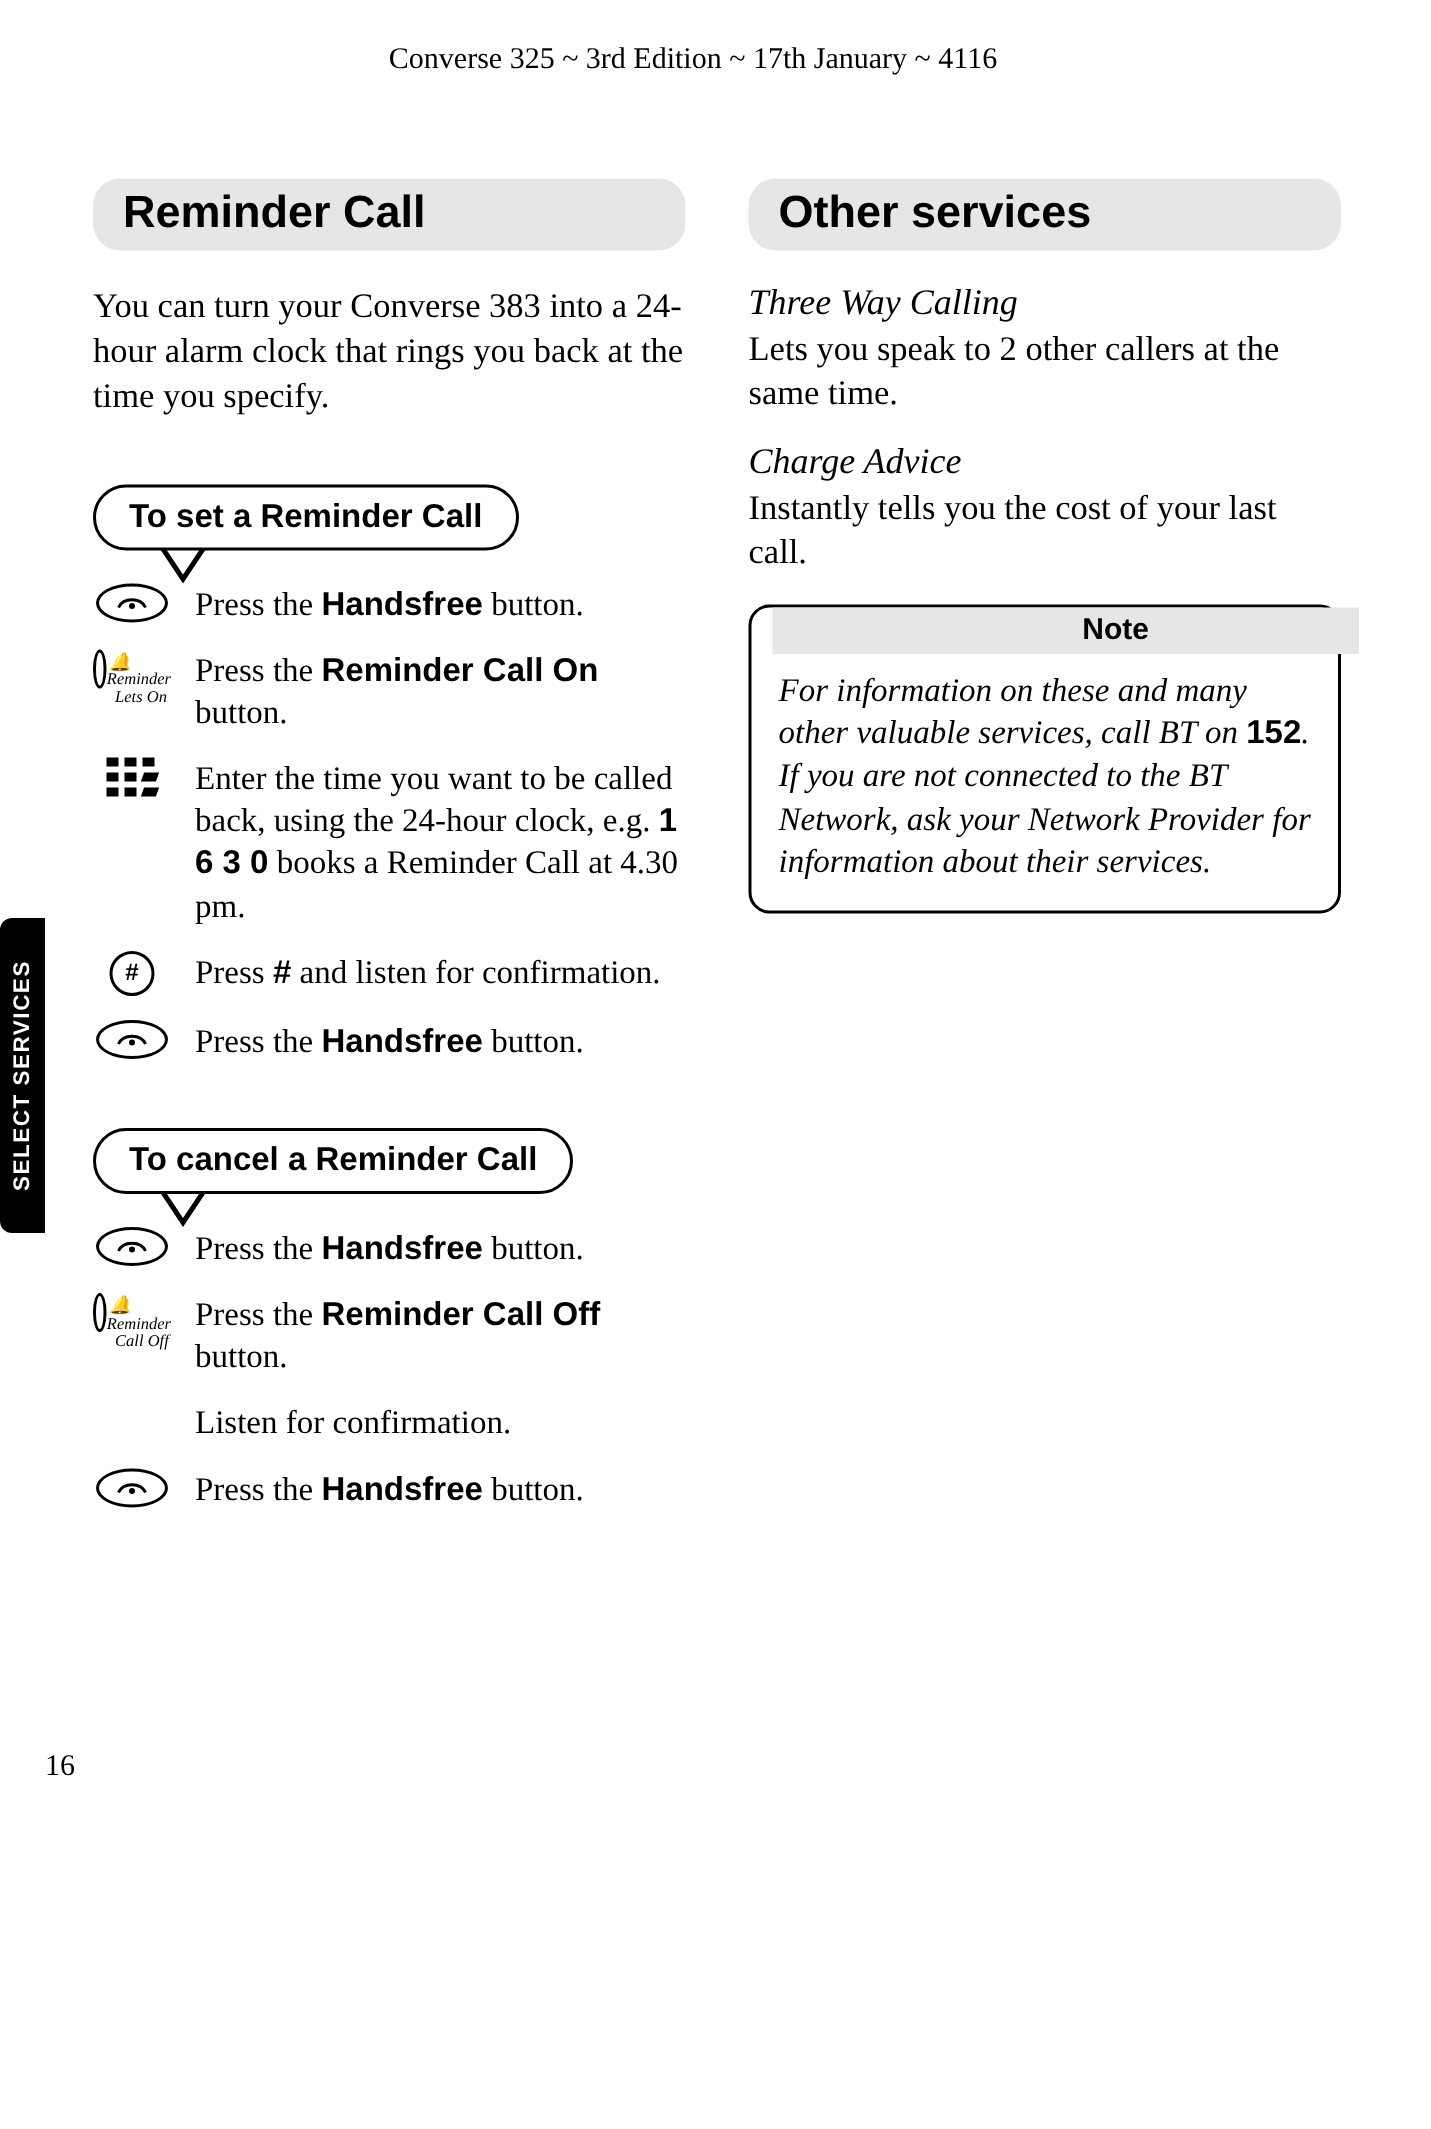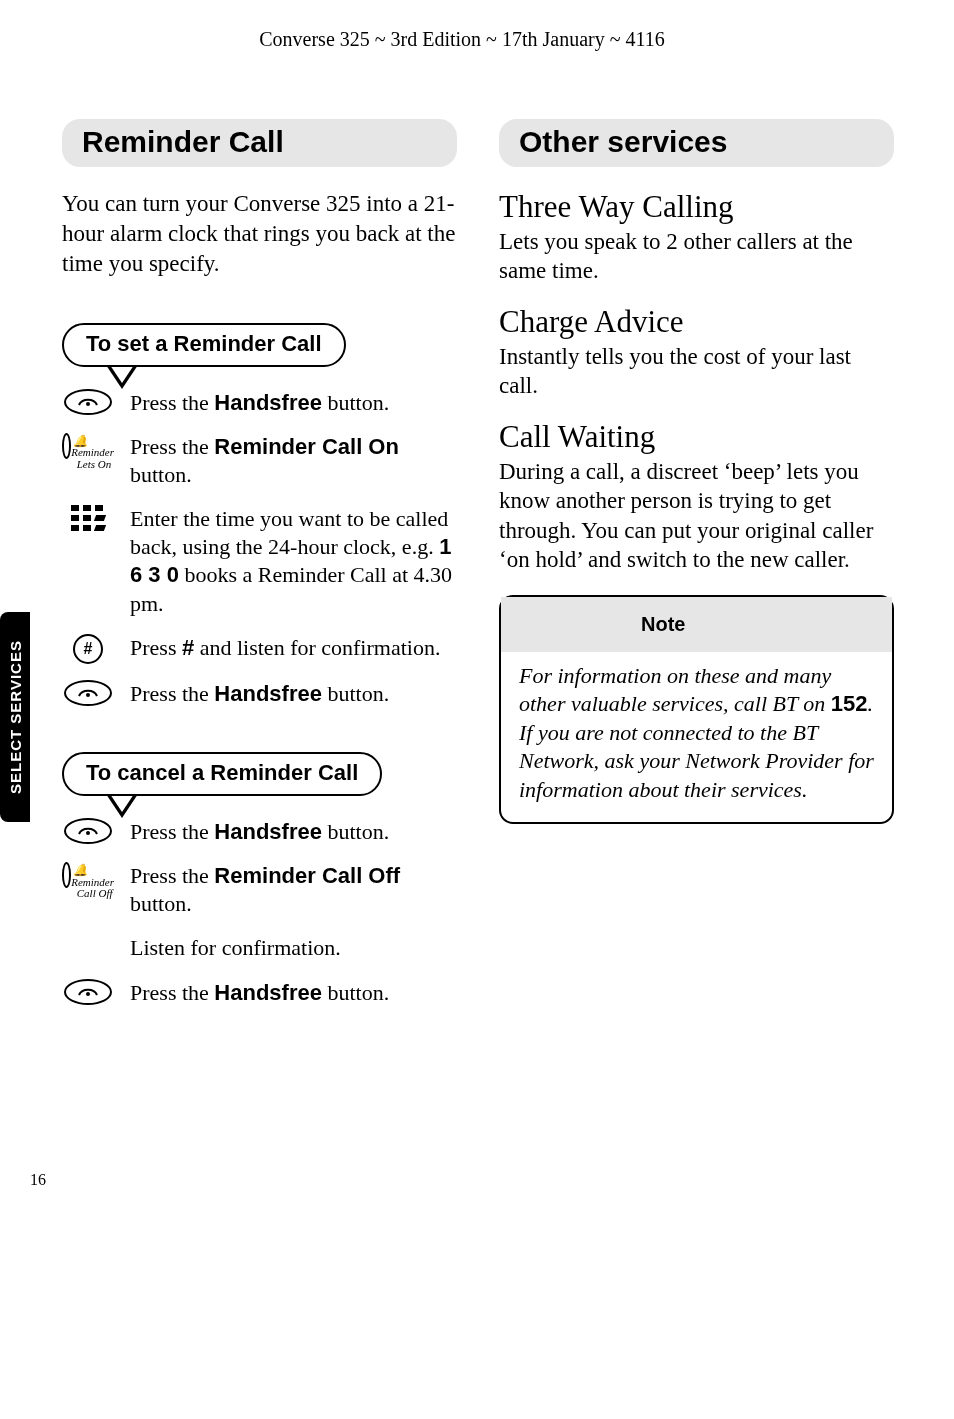--- a/index.html
+++ b/index.html
@@ -61,25 +61,25 @@
   .step-icon .oval { width: 48px; height: 26px; border: 2.2px solid #000; border-radius: 50%; display: flex; align-items: center; justify-content: center; font-size: 7px; position: relative; }
   .step-icon .oval-big { width: 48px; height: 26px; border: 2.2px solid #000; border-radius: 50%; }
   .step-icon .sub { font-size: 11px; font-style: italic; font-family: Georgia, serif; line-height: 1.05; text-align: left; margin-top: 2px; }
   .step-icon .circ { width: 30px; height: 30px; border: 2px solid #000; border-radius: 50%; display:flex; align-items:center; justify-content:center; font-weight:900; font-family: Arial, sans-serif; font-size:16px; }
   .step-text { font-size: 22px; line-height: 1.28; }
   .step-text b, .step-text strong { font-family: Liberation Sans, sans-serif; font-weight: 900; }
   .hash { font-family: Arial, Helvetica, sans-serif; font-weight: 900; }
   .keypad-icon { width: 34px; height: 26px; position: relative; }
   .keypad-icon span { position:absolute; width:8px; height:6px; background:#000; }
   .service-block { margin-bottom: 18px; }
-  .svc-title { font-size: 31px; margin-bottom: 2px; }
+  .svc-title { font-style: italic; font-size: 24px; margin-bottom: 2px; }
   .svc-body { font-size: 23px; line-height: 1.28; }
   .note-box { border: 2px solid #000; border-radius: 14px; padding: 12px 18px 18px 18px; margin-top: 20px; }
   .note-head-wrap { text-align: center; margin: -12px -18px 10px -18px; }
-  .note-head { display: inline-block; background: #e6e6e6; font-family: Arial, Helvetica, sans-serif; font-weight: 700; font-size: 20px; padding: 16px 140px; border-radius: 0; width: 100%; text-align:left; }
+  .note-head { display: inline-block; background: #e6e6e6; font-family: Arial, Helvetica, sans-serif; font-weight: 700; font-size: 20px; padding: 4px 140px; border-radius: 0; width: 100%; text-align:right;margin-left:14px; }
   .note-body { font-style: italic; font-size: 22px; line-height: 1.3; }
   .note-body .nb-phone { font-style: normal; font-family: Arial, Helvetica, sans-serif; font-weight: 900; }
   .side-tab {
     position: absolute;
     left: 0; top: 612px;
     width: 30px; height: 210px;
     background: #000;
     color: #fff;
     font-family: Arial, Helvetica, sans-serif;
     font-weight: 900;
@@ -87,42 +87,42 @@
     display: flex; align-items: center; justify-content: center;
     border-top-right-radius: 8px;
     border-bottom-right-radius: 8px;
     writing-mode: vertical-rl;
     transform: rotate(180deg);
     letter-spacing: 1px;
   }
   .page-num {
     position: absolute;
     left: 30px; bottom: 32px;
-    font-size: 16px;
+    font-size: 20px;
   }
   .handsfree-glyph svg { width: 24px; height: 14px; }
   .reminder-icon { display:flex; flex-direction:row; align-items:flex-start; }
   .reminder-icon .bell { font-size: 12px; line-height:1; margin-top:1px; margin-left:2px; }
 </style>
 </head>
 <body>
 
 <div class="page">
 
   <div class="running-head">Converse 325 ~ 3rd Edition ~ 17th January ~ 4116</div>
 
   <div class="side-tab">SELECT SERVICES</div>
 
   <div class="columns">
 
     <div class="col col-left">
 
       <div class="section-head">Reminder Call</div>
 
-      <p class="intro">You can turn your Converse 325 into a 21-hour alarm clock that rings you back at the time you specify.</p>
+      <p class="intro">You can turn your Converse 383 into a 24-hour alarm clock that rings you back at the time you specify.</p>
 
       <div class="callout-wrap">
         <div class="callout-title">To set a Reminder Call</div>
         <div class="callout-tail"></div>
 
         <div class="steps">
 
           <div class="step">
             <div class="step-icon">
               <div class="oval handsfree-glyph">
@@ -253,24 +253,20 @@
       <div class="service-block">
         <div class="svc-title">Three Way Calling</div>
         <div class="svc-body">Lets you speak to 2 other callers at the same time.</div>
       </div>
 
       <div class="service-block">
         <div class="svc-title">Charge Advice</div>
         <div class="svc-body">Instantly tells you the cost of your last call.</div>
       </div>
 
-      <div class="service-block">
-        <div class="svc-title">Call Waiting</div>
-        <div class="svc-body">During a call, a discreet ‘beep’ lets you know another person is trying to get through. You can put your original caller ‘on hold’ and switch to the new caller.</div>
-      </div>
 
       <div class="note-box">
         <div class="note-head-wrap">
           <div class="note-head">Note</div>
         </div>
         <div class="note-body">
           <span>For information on these and many other valuable services, call BT on </span><span class="nb-phone">152</span><span>. If you are not connected to the BT Network, ask your Network Provider for information about their services.</span>
         </div>
       </div>
 

